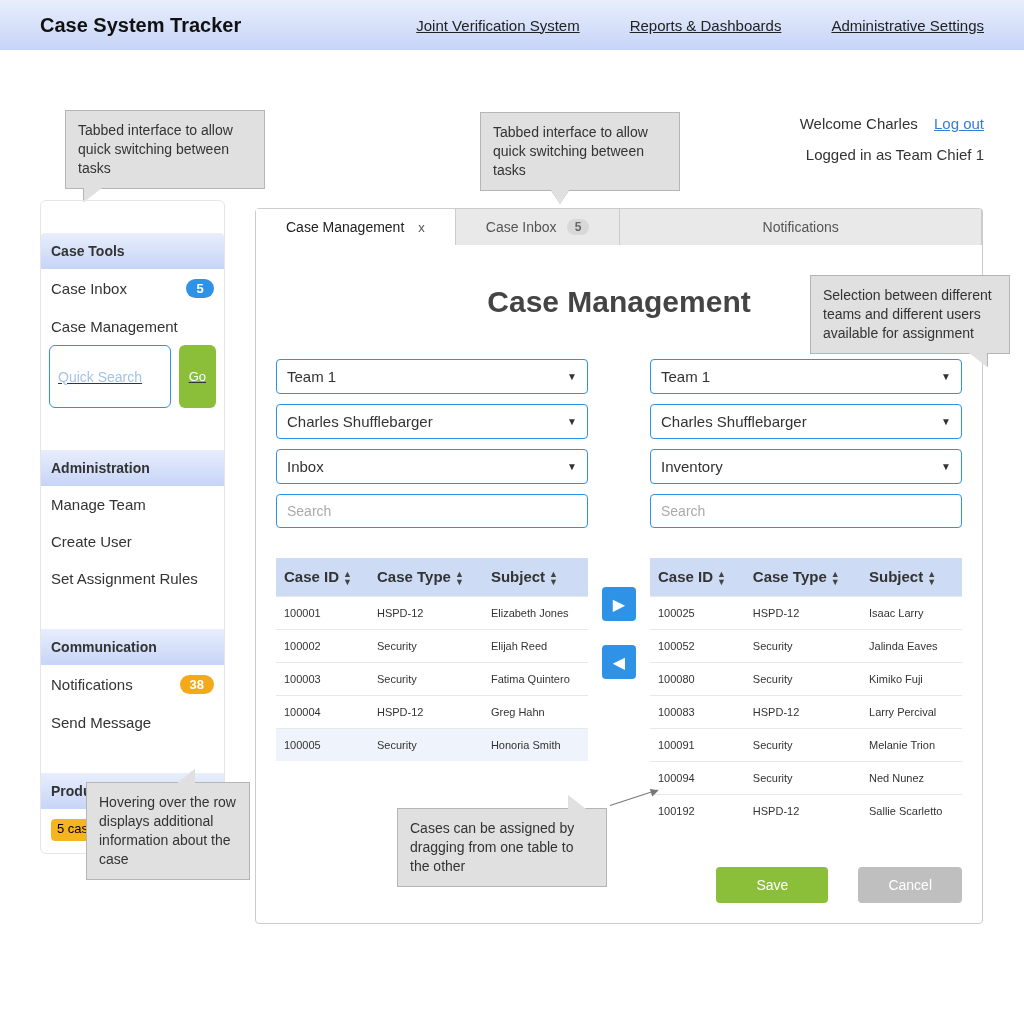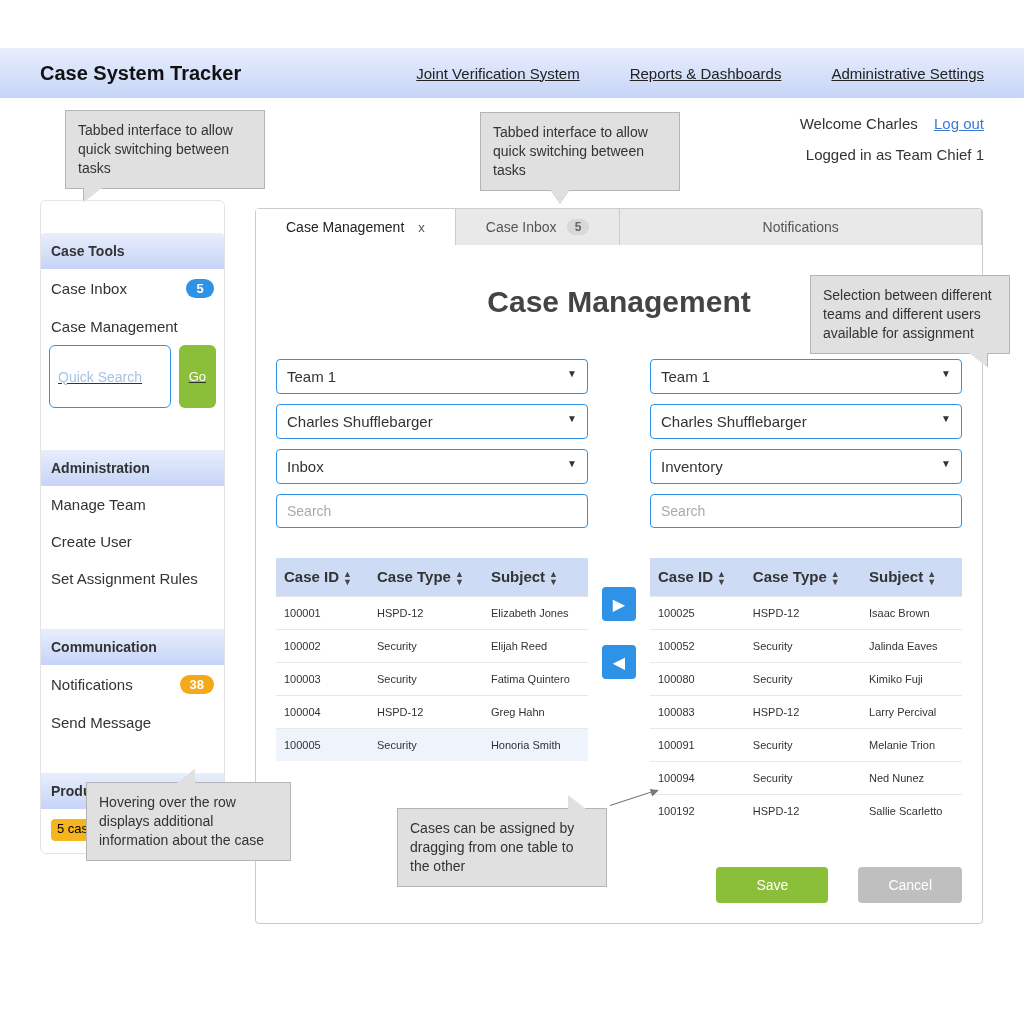--- a/index.html
+++ b/index.html
@@ -1,19 +1,19 @@
 <!DOCTYPE html>
 <html><head>
 <meta charset="utf-8">
 <style>
 * { box-sizing: border-box; margin: 0; padding: 0; }
 body { font-family: -apple-system, "Segoe UI", Helvetica, Arial, sans-serif; font-size: 14px; color: #333; background: #fff; width: 1024px; height: 1024px; position: relative; }
 
 
-.topbar { height: 50px; background: linear-gradient(#e8eefc,#c6d4f7); display: flex; align-items: center; padding: 0 40px; margin-top: 48px; }
+.topbar { height: 50px; background: linear-gradient(#e8eefc,#c6d4f7); display: flex; align-items: center; padding: 0 40px; }
 .topbar .brand { font-size: 20px; font-weight: 700; color: #111; flex: 0 0 auto; }
 .topbar .spacer { flex: 1; }
 .topbar a { color: #222; text-decoration: underline; margin-left: 50px; font-size: 15px; }
 
 
 .welcome-block { position: absolute; right: 40px; top: 115px; text-align: right; font-size: 15px; }
 .welcome-block .logout { color: #3b7bd6; text-decoration: underline; margin-left: 12px; }
 .welcome-block .role { margin-top: 14px; }
 
 
@@ -37,21 +37,21 @@
 .tab { flex: 0 0 auto; padding: 10px 30px; border-right: 1px solid #ccc; color: #555; display: flex; align-items: center; gap: 10px; cursor: pointer; position: relative; }
 .tab.active { background: #fff; color: #222; }
 .tab .close { font-size: 13px; color: #555; margin-left: 4px; }
 .tab .mini-badge { background: #d8d8d8; color: #666; border-radius: 12px; padding: 1px 8px; font-size: 12px; font-weight: 600; }
 .tab.grow { flex: 1; justify-content: center; }
 .main-body { padding: 40px 20px 20px 20px; }
 h1.page-title { text-align: center; font-size: 30px; font-weight: 700; color: #444; margin-bottom: 40px; }
 
 .panes { display: flex; gap: 14px; }
 .pane { flex: 1; min-width: 0; }
-.pane .sel { width: 100%; border: 1px solid #2e92e6; border-radius: 4px; padding: 8px 10px; margin-bottom: 10px; font-size: 15px; color: #333; display: flex; justify-content: space-between; align-items: flex-start; cursor: pointer; background: #fff; }
+.pane .sel { width: 100%; border: 1px solid #2e92e6; border-radius: 4px; padding: 8px 10px; margin-bottom: 10px; font-size: 15px; color: #333; display: flex; justify-content: space-between; align-items: center; cursor: pointer; background: #fff; }
 .pane .sel .caret { font-size: 10px; color: #333; }
 .pane input.search { width: 100%; border: 1px solid #2e92e6; border-radius: 4px; padding: 8px 10px; font-size: 14px; }
 .pane input.search::placeholder { color: #aaa; }
 
 .table { width: 100%; margin-top: 30px; border-collapse: collapse; }
 .table thead th { background: #cddbf4; text-align: left; padding: 10px 8px; font-size: 15px; font-weight: 700; }
 .sort { display: inline-block; margin-left: 4px; font-size: 9px; line-height: 8px; color: #444; vertical-align: middle; }
 .sort span { display: block; }
 .table tbody td { padding: 10px 8px; border-top: 1px solid #e8e8e8; font-size: 11px; }
 .table tbody tr.hover { background: #eef3fc; }
@@ -237,21 +237,21 @@
               <tr>
             <th><span>Case ID</span><span class="sort"><span>▲</span><span>▼</span></span></th>
             <th><span>Case Type</span><span class="sort"><span>▲</span><span>▼</span></span></th>
             <th><span>Subject</span><span class="sort"><span>▲</span><span>▼</span></span></th>
           </tr>
             </thead>
           <tbody id="right-tbody">
               <tr>
                 <td>100025</td>
                 <td>HSPD-12</td>
-                <td>Isaac Brown</td>
+                <td>Isaac Larry</td>
               </tr>
               <tr>
                 <td>100052</td>
                 <td>Security</td>
                 <td>Jalinda Eaves</td>
               </tr>
               <tr>
                 <td>100080</td>
                 <td>Security</td>
                 <td>Kimiko Fuji</td>
@@ -293,21 +293,21 @@
   <div class="tail bl"></div>
 </div>
 <div class="callout" style="left:480px; top:112px; width:200px;">
   <span>Tabbed interface to allow quick switching between tasks</span>
   <div class="tail bc"></div>
 </div>
 <div class="callout" style="left:810px; top:275px; width:200px;">
   <span>Selection between different teams and different users available for assignment</span>
   <div class="tail br"></div>
 </div>
-<div class="callout" style="left:86px; top:782px; width:205px;">
+<div class="callout" style="left:86px; top:782px; width:164px;">
   <span>Hovering over the row displays additional information about the case</span>
   <div class="tail tl"></div>
 </div>
 <div class="callout" style="left:397px; top:808px; width:240px;">
   <span>Cases can be assigned by dragging from one table to the other</span>
   <div class="tail tr"></div>
 </div>
 <div class="arrow-line" style="left:610px; top:805px; width:50px; transform:rotate(-18deg);"></div>
 
 </body></html>

